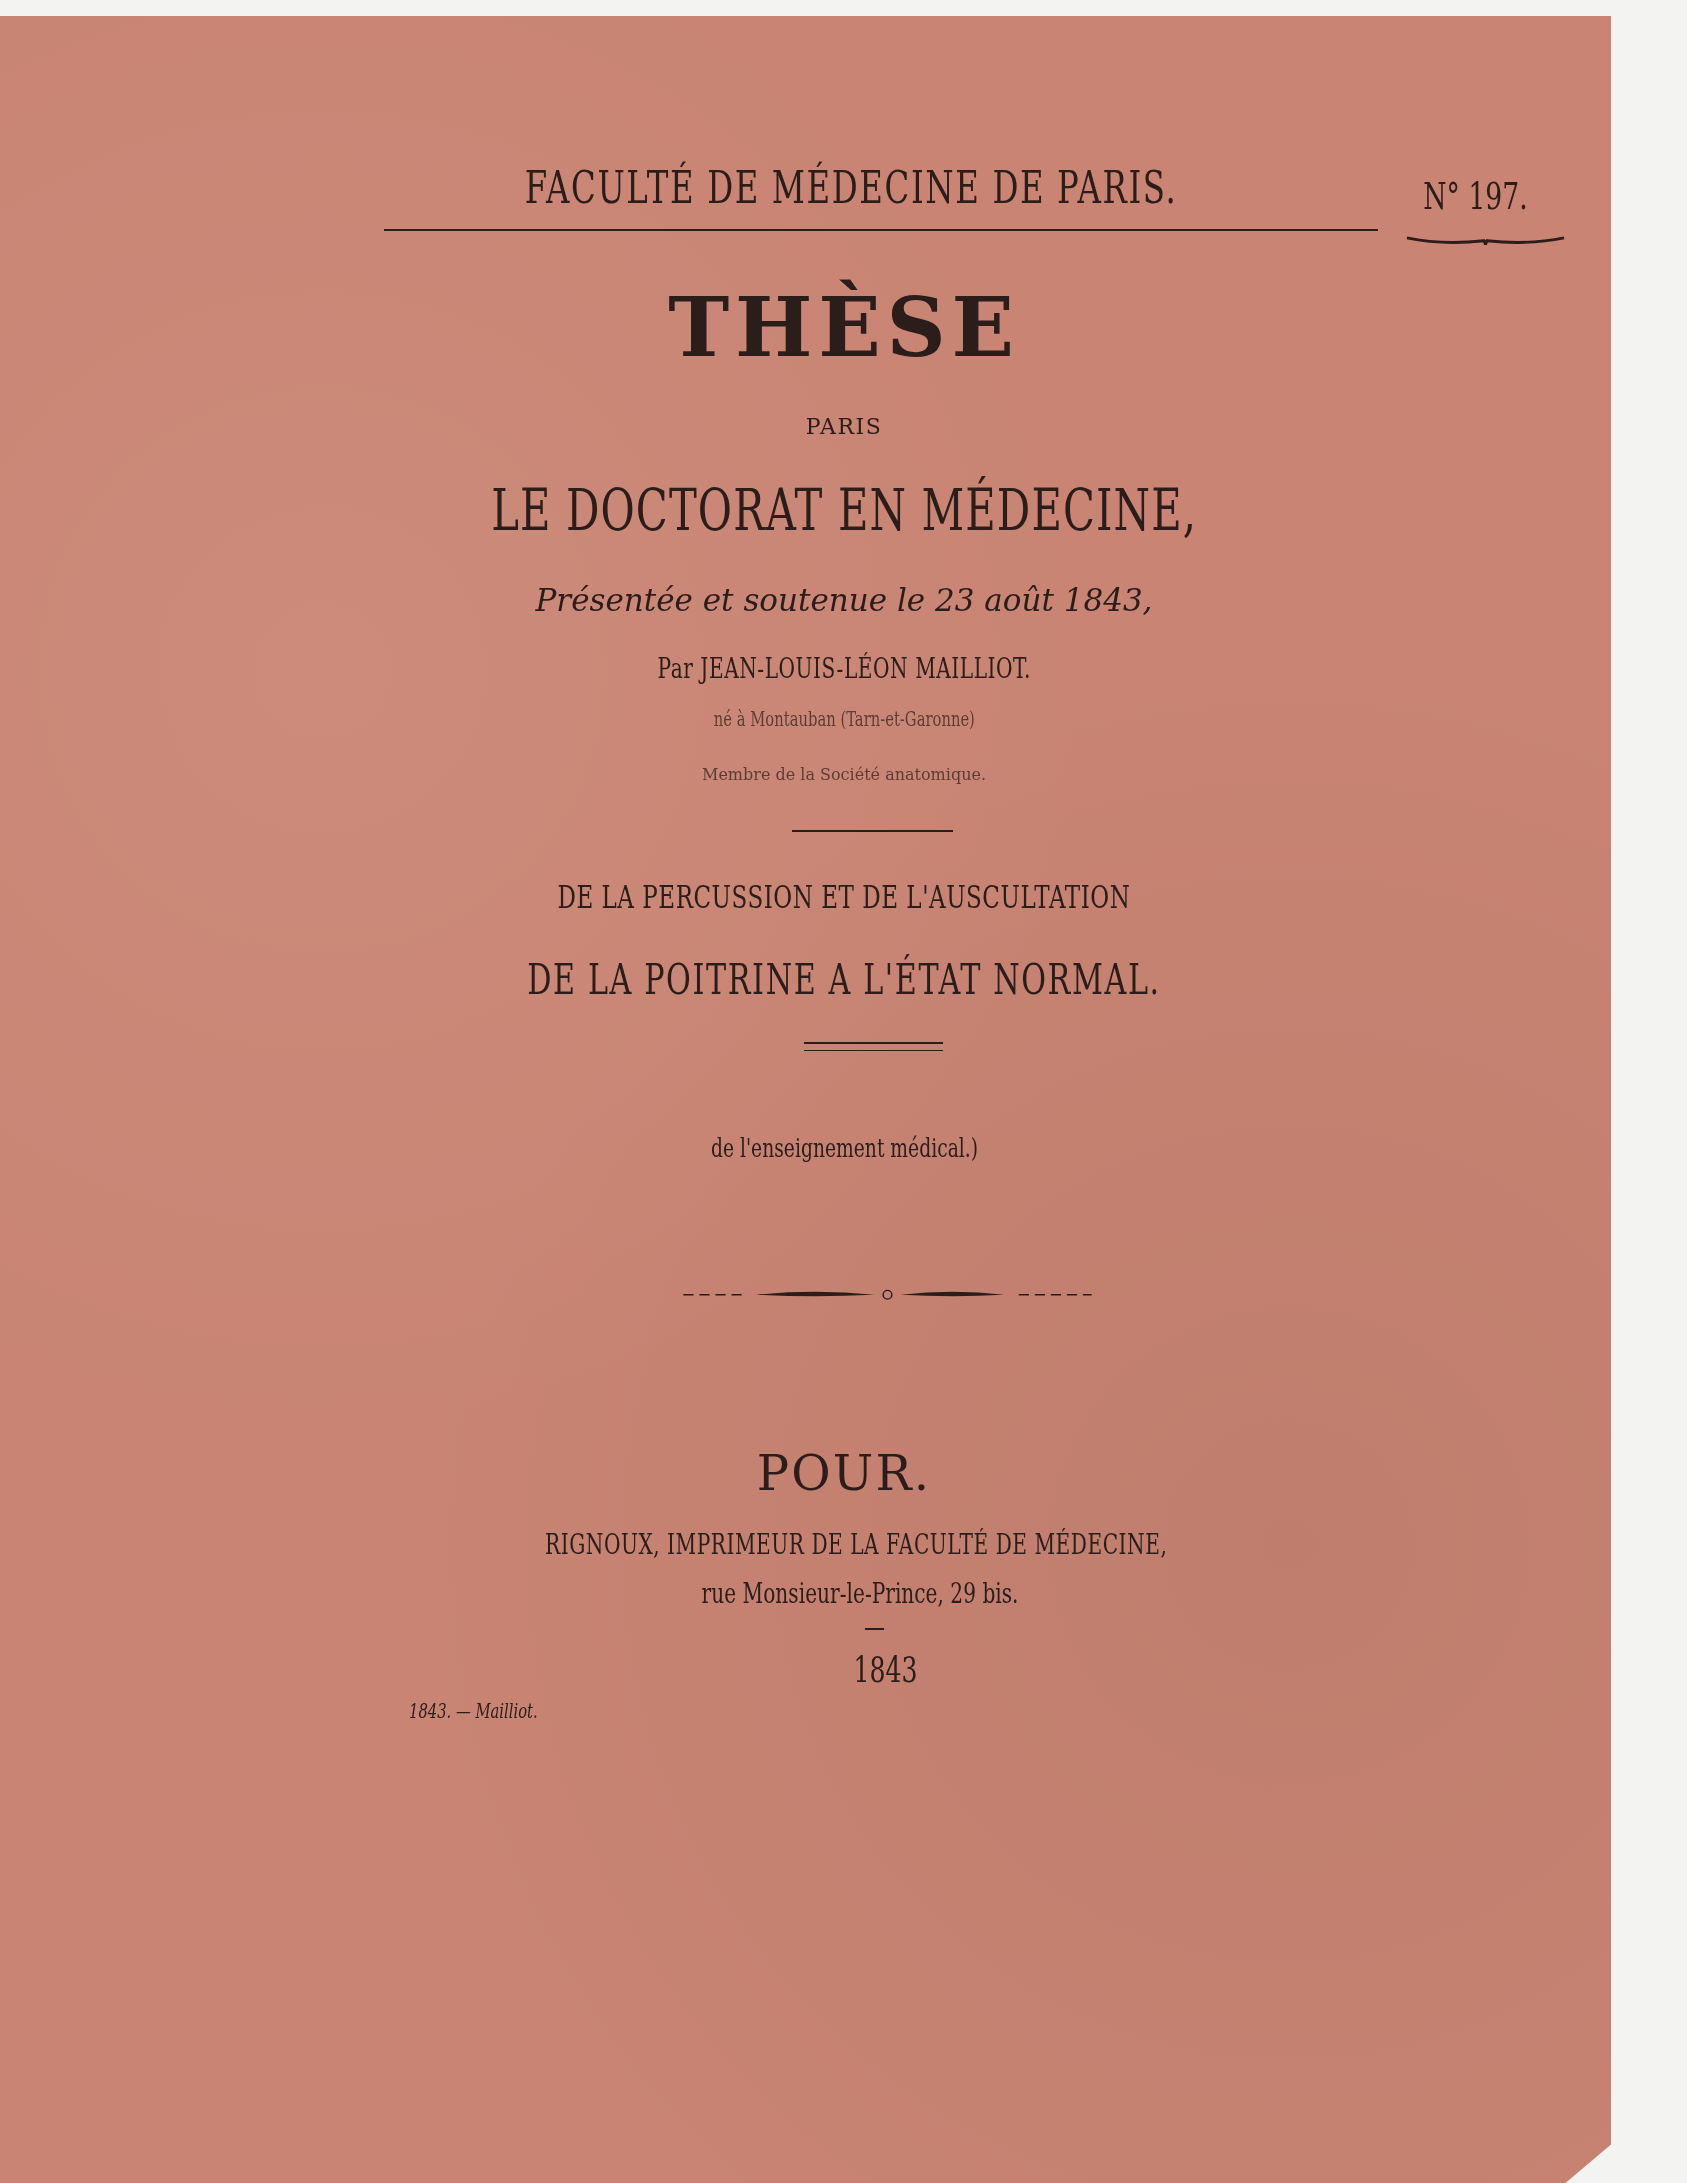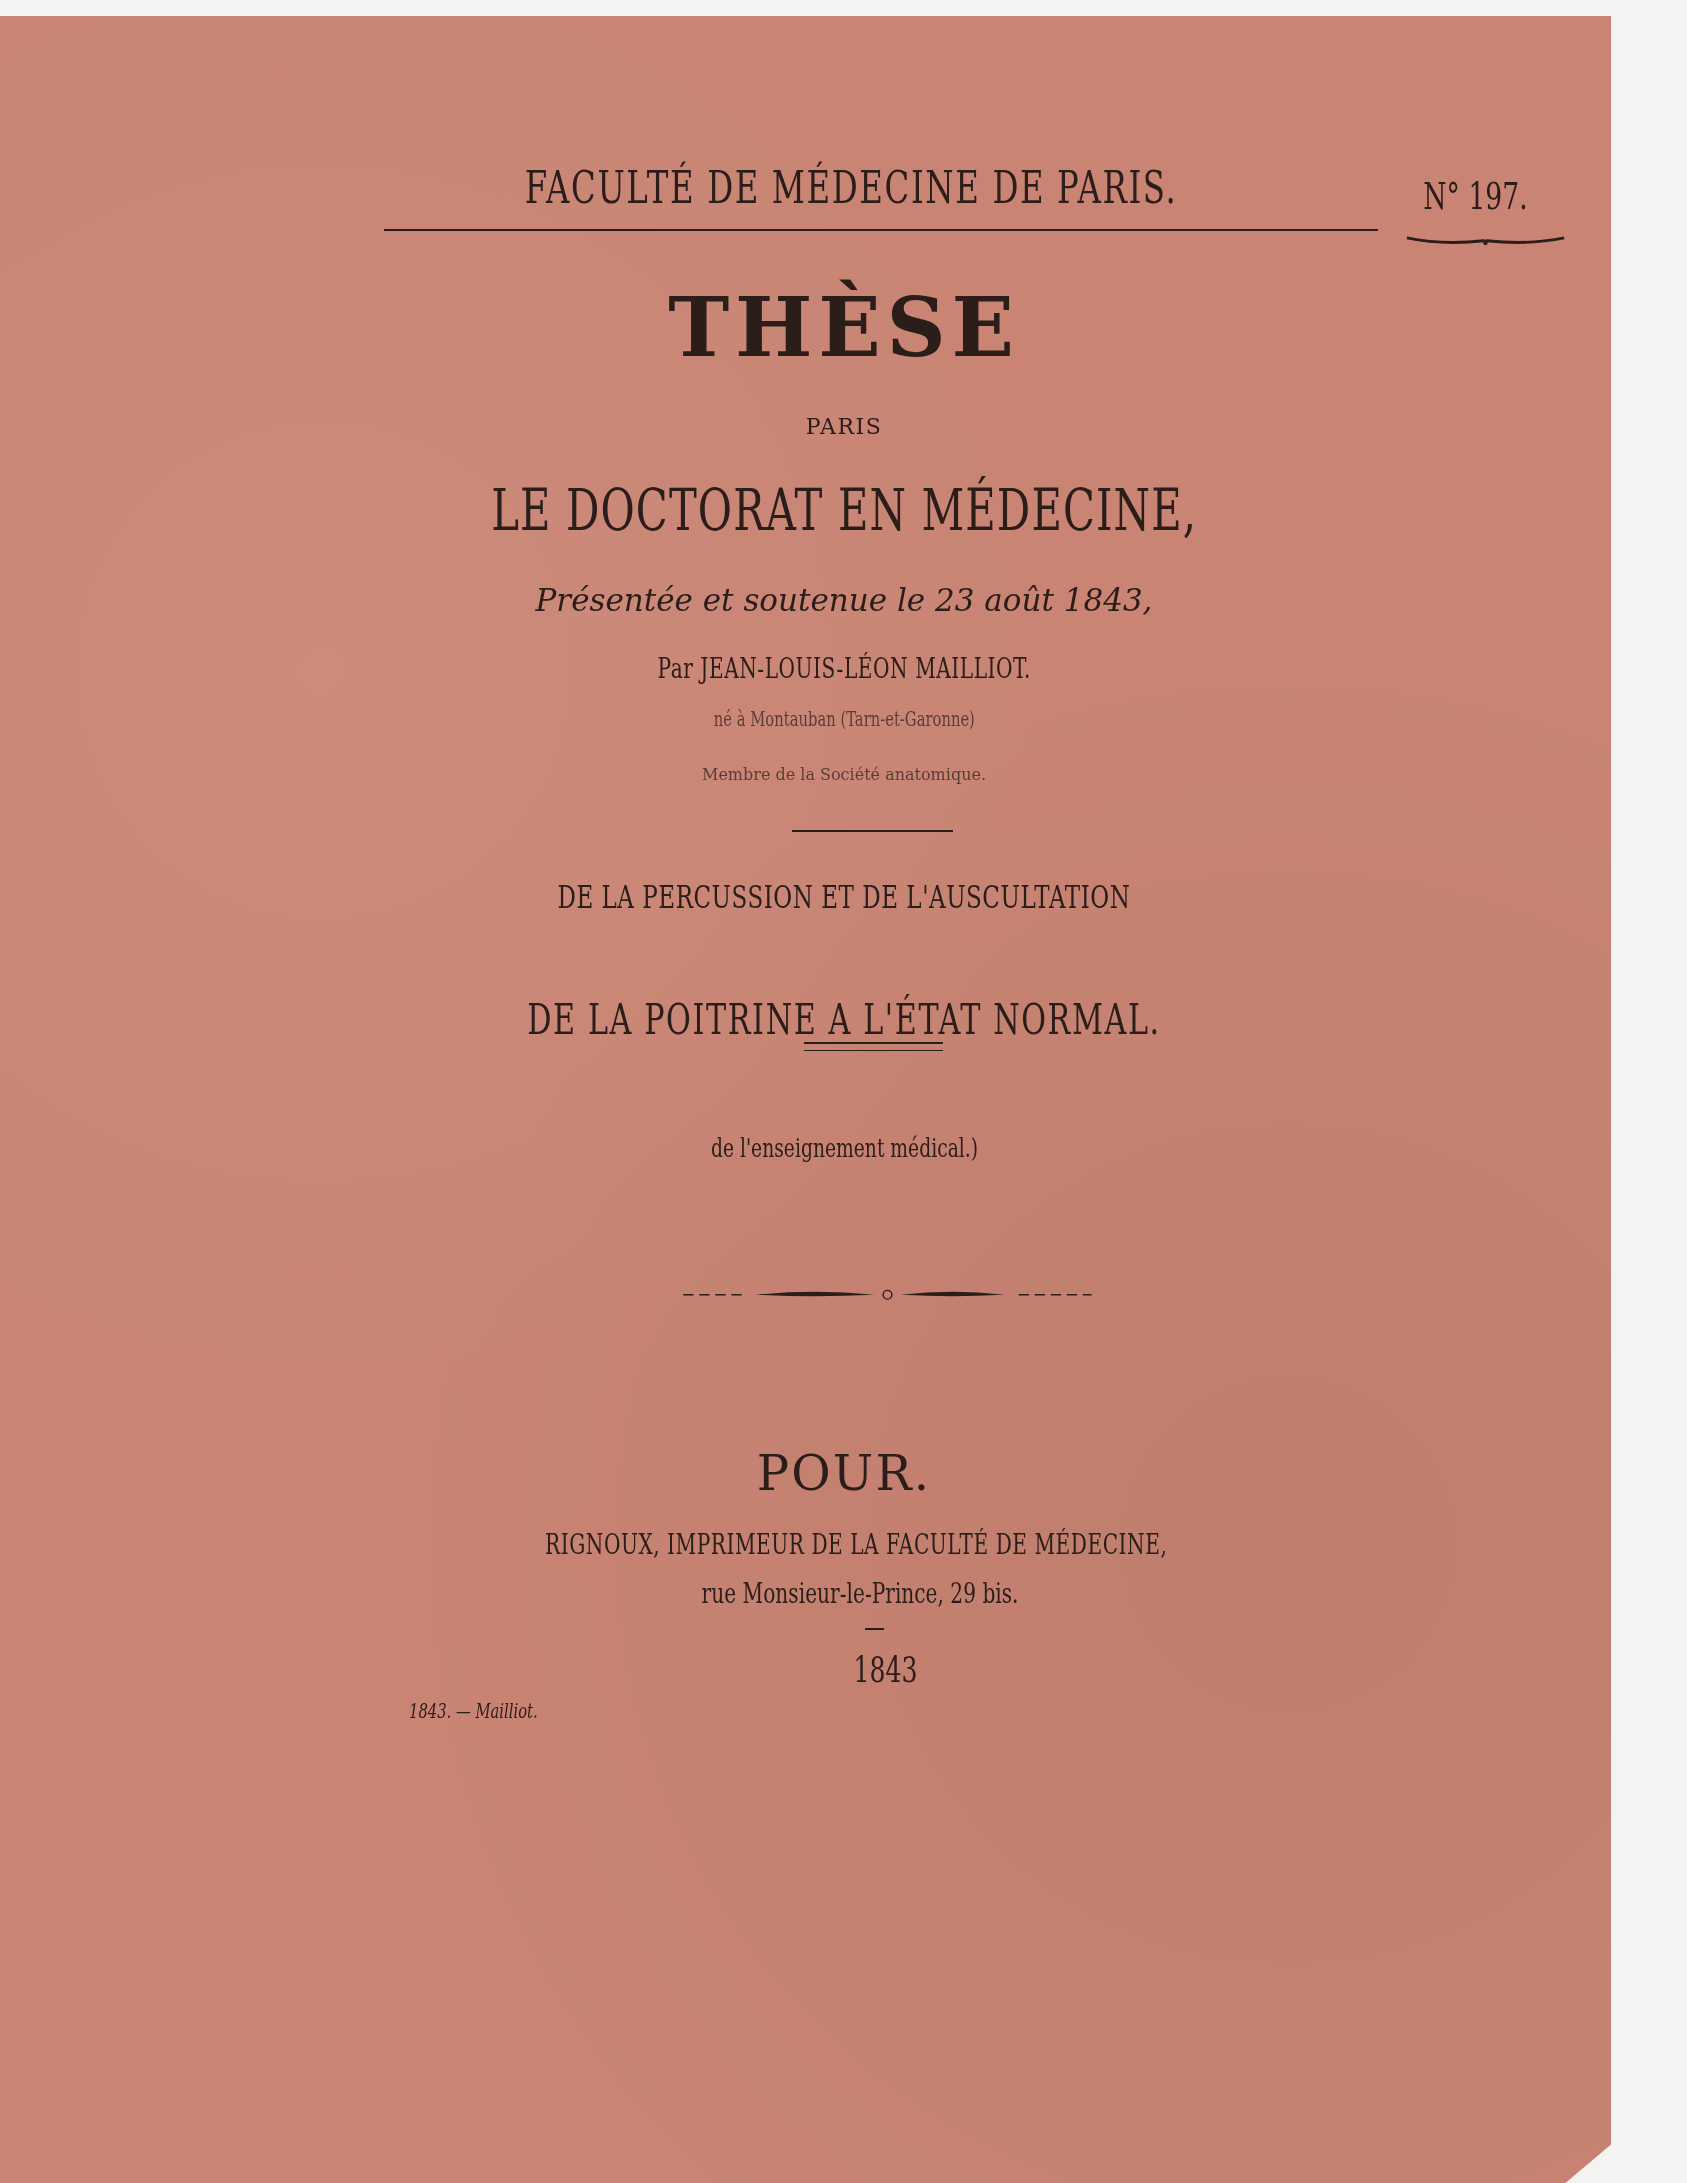--- a/index.html
+++ b/index.html
@@ -27,21 +27,21 @@
   .tilde-rule { top:219px; left:1405px; width:161px; height:10.2px; }
   .these { top:263px; font-size:82px; font-weight:bold; letter-spacing:5.8px; }
   .pour { top:398px; font-size:22px; letter-spacing:1.5px; }
   .doctorat { top:460px; font-size:58px; letter-spacing:1.5px; }
   .presentee { top:566px; font-size:31px; font-style:italic; }
   .par { top:636px; font-size:28px; letter-spacing:0.7px; }
   .ne { top:691px; font-size:20.5px; opacity:0.7; }
   .membre { top:749px; font-size:16px; opacity:0.7; }
   .short-rule { top:814px; left:792px; width:161px; height:2.2px; background:#2a1d1a; }
   .sub1 { top:862px; font-size:32px; letter-spacing:0.7px; }
-  .sub2 { top:939px; font-size:42px; letter-spacing:2.2px;margin-top:40px; }
+  .sub2 { top:939px; font-size:42px; letter-spacing:2.2px; }
   .double-rule { top:1026px; left:804px; width:139px; height:8.8px; border-top:2.9px solid #2a1d1a; border-bottom:1.5px solid #2a1d1a; box-sizing:border-box; }
   .candidat1 { top:1080px; font-size:26px; }
   .candidat2 { top:1117px; font-size:26px; }
   .ornament { top:1270px; left:683px; width:409px; height:17.5px; }
   .paris { top:1429px; font-size:48px; letter-spacing:2.2px; }
   .rignoux { top:1512px; font-size:28px; letter-spacing:0.7px;margin-left:12px; }
   .rue { top:1561px; font-size:28px;padding-left:16px; }
   .dash { top:1612px; left:865px; width:19px; height:2.2px; background:#2a1d1a; }
   .year { top:1634px; font-size:35px;padding-left:42px; }
   .footnote { top:1683px; left:409px; font-size:20.5px; font-style:italic; }

